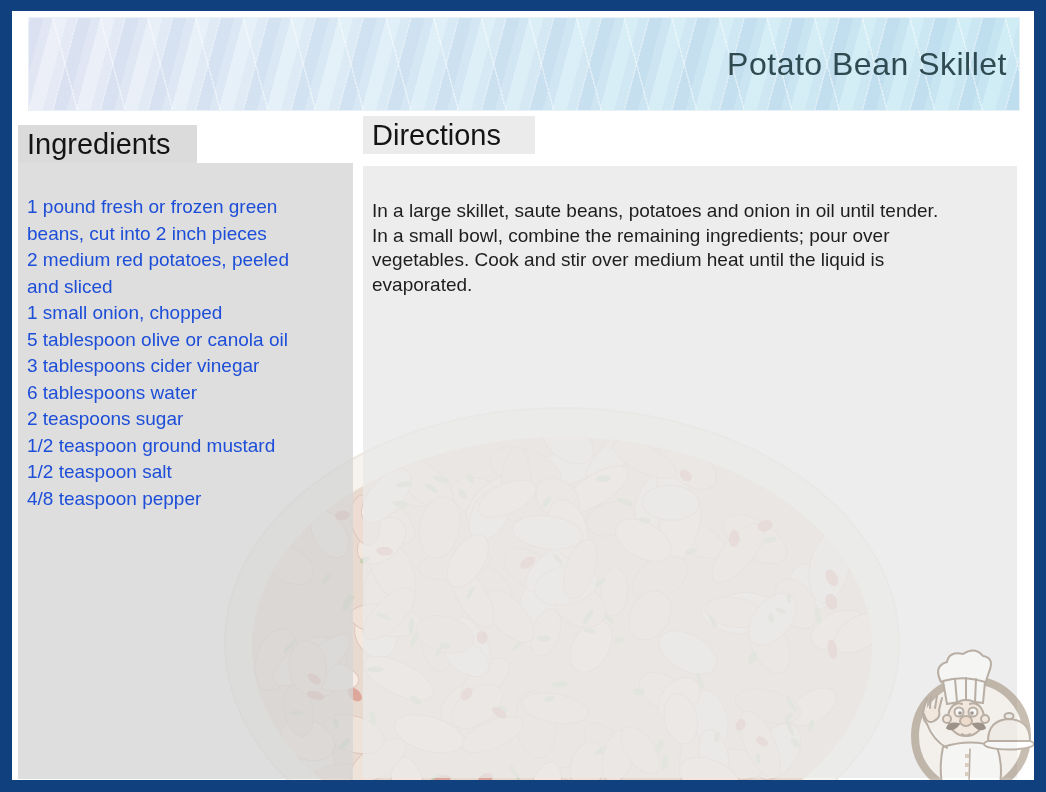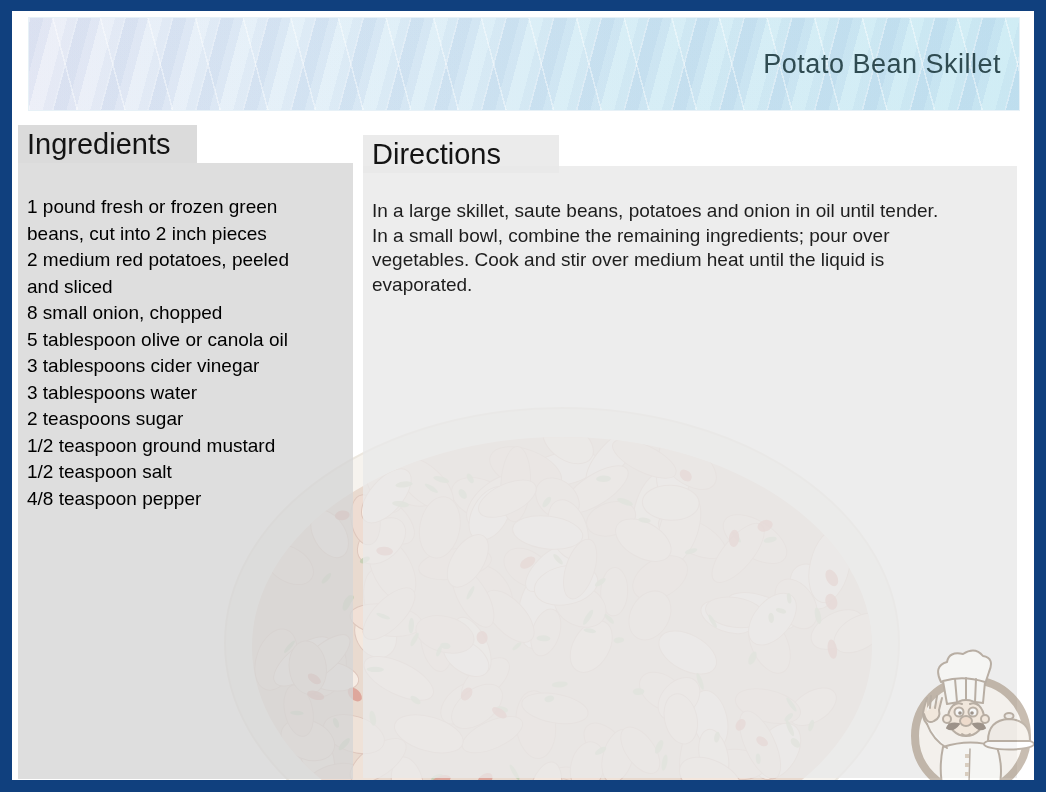--- a/index.html
+++ b/index.html
@@ -20,49 +20,49 @@
     background:
       repeating-linear-gradient(105deg, rgba(255,255,255,0.40) 0 1.5px, rgba(255,255,255,0) 1.5px 46px),
       repeating-linear-gradient(75deg,  rgba(255,255,255,0.40) 0 1.5px, rgba(255,255,255,0) 1.5px 46px),
       repeating-linear-gradient(105deg, rgba(150,170,215,0.10) 0 23px, rgba(255,255,255,0.10) 23px 46px),
       repeating-linear-gradient(-75deg, rgba(150,170,215,0.08) 0 23px, rgba(255,255,255,0.08) 23px 46px),
       linear-gradient(90deg, #e9ecf6 0%, #dfeef7 28%, #cfeaf4 62%, #c7e9f3 100%);
     display:flex; align-items:center; justify-content:flex-end;
     border:1px solid #e7f1f7;
   }
   .page-title {
-    font-size:27px; font-weight:400; color:#2f4b51;
-    letter-spacing:0.5px; padding-right:18px; line-height:1;
+    font-size:32px; font-weight:400; color:#2f4b51;
+    letter-spacing:0.5px; padding-right:12px; line-height:1;
   }
   
   .dish-photo {
     position:absolute; left:210px; top:374px; width:680px; height:470px;
     opacity:0.60; z-index:1; pointer-events:none;
   }
   
   .section-header {
     position:absolute; z-index:2; display:flex; align-items:center;
     font-size:29px; color:#141414; padding-left:9px;
   }
   .hdr-ingredients { left:6px; top:114px; width:179px; height:38px; background:rgba(214,214,214,0.88); }
-  .hdr-directions  { left:351px; top:124px; width:196px; height:38px; background:rgba(232,232,232,0.88); }
+  .hdr-directions  { left:351px; top:105px; width:172px; height:38px; background:rgba(232,232,232,0.88); }
   .panel { position:absolute; z-index:2; }
   .panel-ingredients {
     left:6px; top:152px; width:335px; height:616px;
     background:rgba(214,214,214,0.80);
     padding:31px 8px 0 9px;
   }
   .panel-directions {
     left:351px; top:155px; width:654px; height:612px;
     background:rgba(232,232,232,0.80);
     padding:33px 2px 0 9px;
   }
   .ingredient-list { list-style:none; }
   .ingredient-list li {
-    font-size:19px; line-height:26.5px; color:#000000; white-space:pre-line;
+    font-size:19px; line-height:26.5px; color:#1d4ed8; white-space:pre-line;
   }
   .directions-text p {
     font-size:19px; line-height:24.6px; color:#1d1d1d; white-space:pre-line;
   }
   .directions-text p + p { margin-top:25px; }
   
   .chef-mascot {
     position:absolute; left:891px; top:637px; width:134px; height:150px;
     z-index:3; opacity:0.55; pointer-events:none;
   }
@@ -298,24 +298,24 @@
       </g>
     </svg>
 
   <div class="section-header hdr-ingredients">Ingredients</div>
   <div class="panel panel-ingredients">
     <ul class="ingredient-list">
       <li>1 pound fresh or frozen green
 beans, cut into 2 inch pieces</li>
       <li>2 medium red potatoes, peeled
 and sliced</li>
-      <li>8 small onion, chopped</li>
+      <li>1 small onion, chopped</li>
       <li>5 tablespoon olive or canola oil</li>
       <li>3 tablespoons cider vinegar</li>
-      <li>3 tablespoons water</li>
+      <li>6 tablespoons water</li>
       <li>2 teaspoons sugar</li>
       <li>1/2 teaspoon ground mustard</li>
       <li>1/2 teaspoon salt</li>
       <li>4/8 teaspoon pepper</li>
     </ul>
   </div>
 
   <div class="section-header hdr-directions">Directions</div>
   <div class="panel panel-directions">
     <div class="directions-text">

